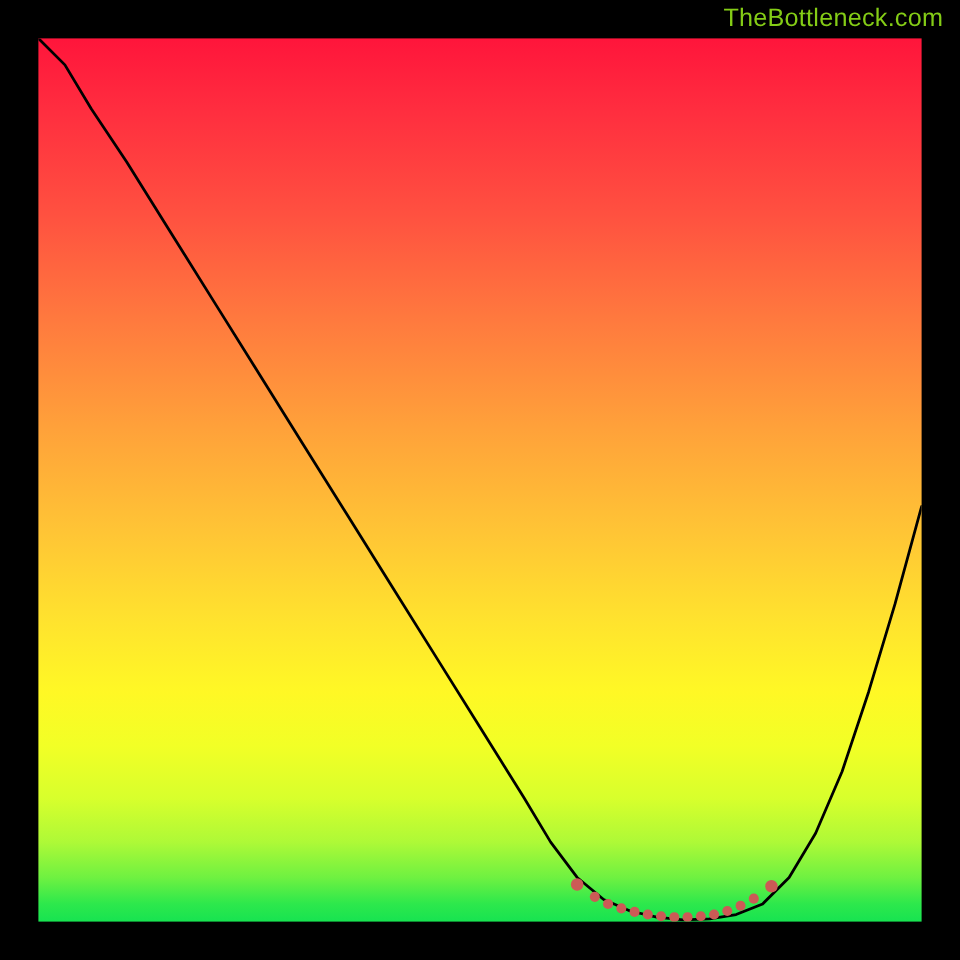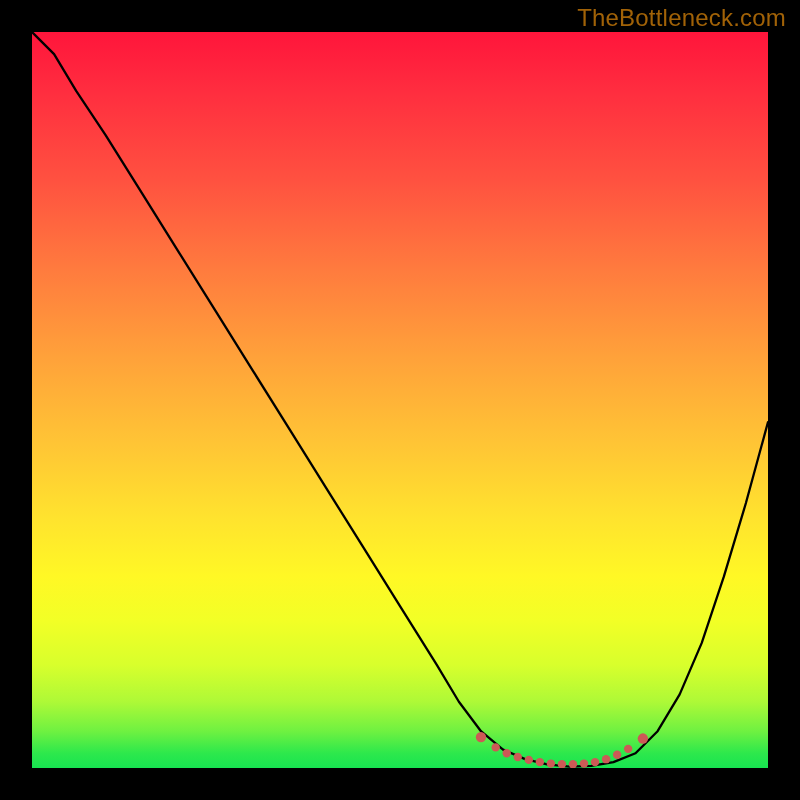--- a/index.html
+++ b/index.html
@@ -8,22 +8,22 @@
     position: relative;
     width: 800px;
     height: 800px;
     background: #000;
   }
   .watermark {
     position: absolute;
     top: 4px;
     right: 14px;
     font-family: Arial, Helvetica, sans-serif;
-    font-size: 24px;
-    color: #a16207;
+    font-size: 21px;
+    color: #84cc16;
     font-weight: 500;
     letter-spacing: 0.2px;
   }
   .plot {
     position: absolute;
     left: 32px;
     top: 32px;
     width: 736px;
     height: 736px;
   }

